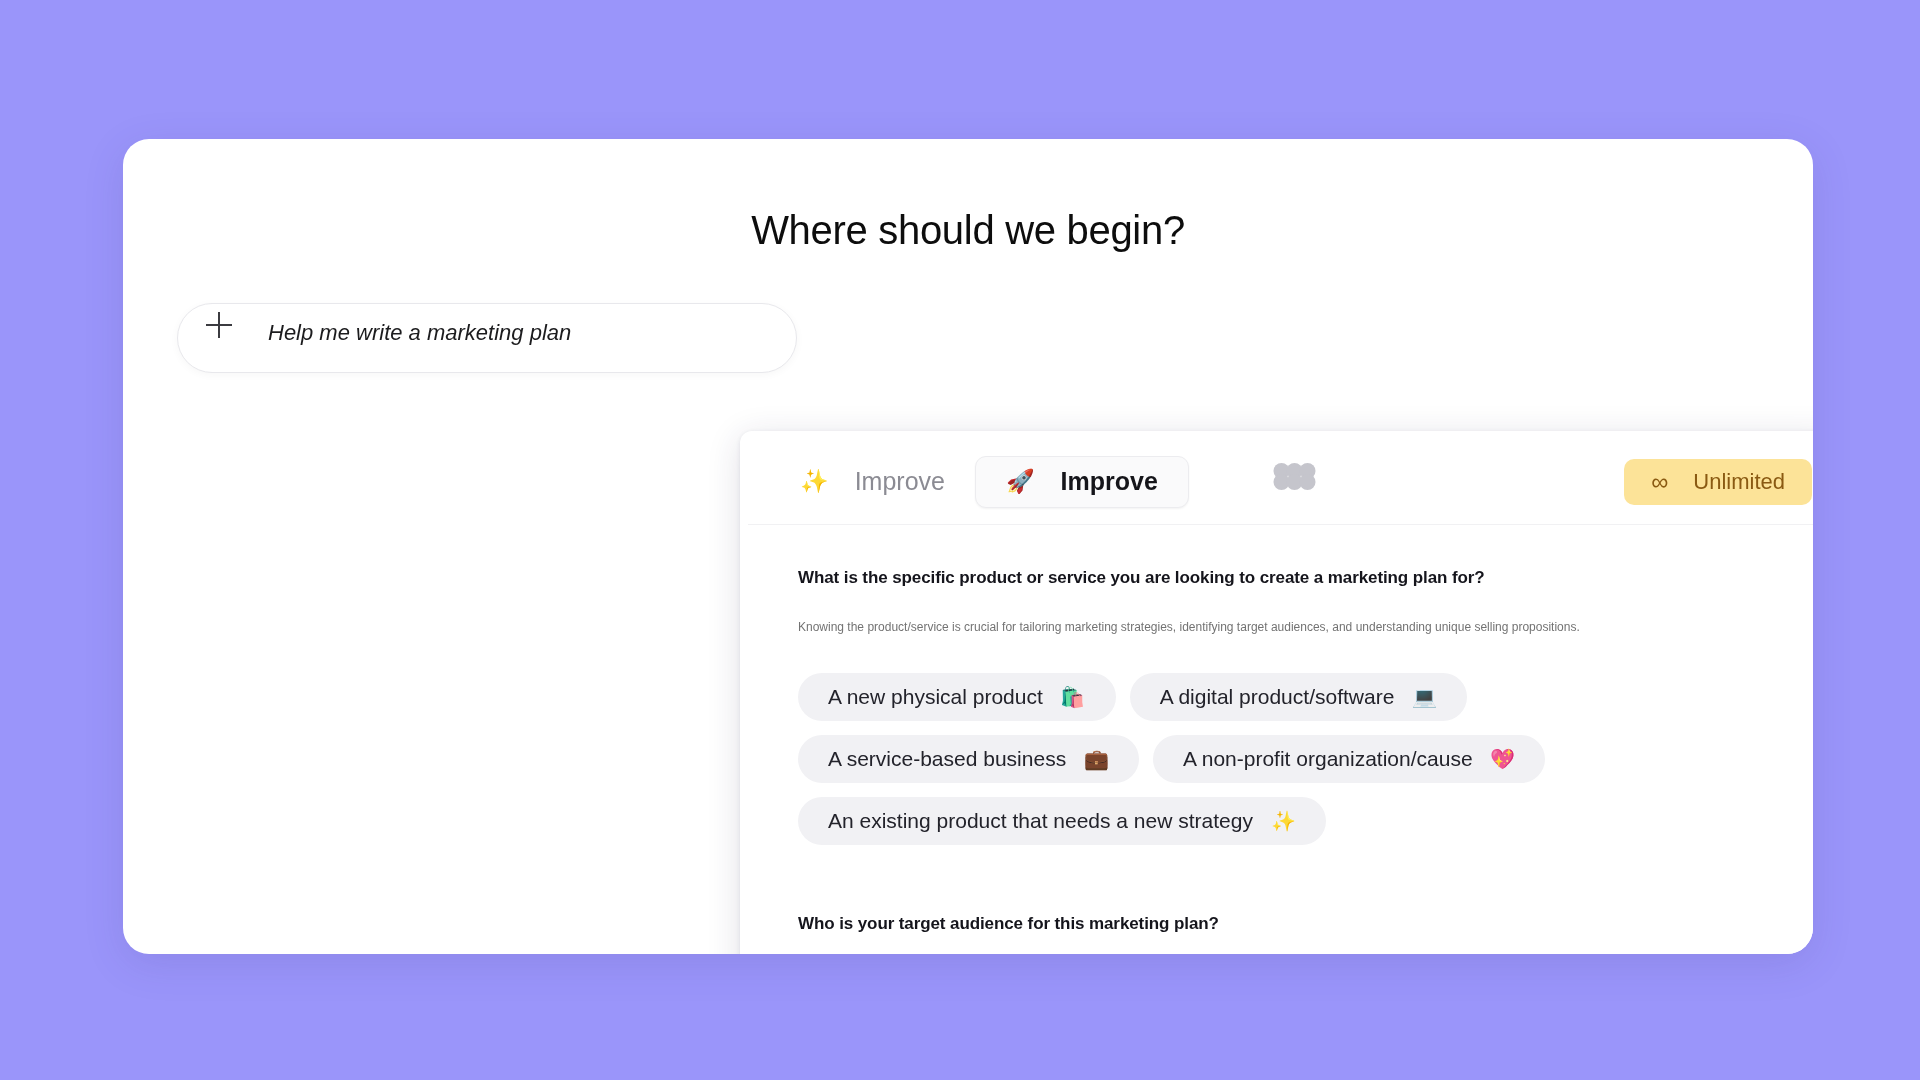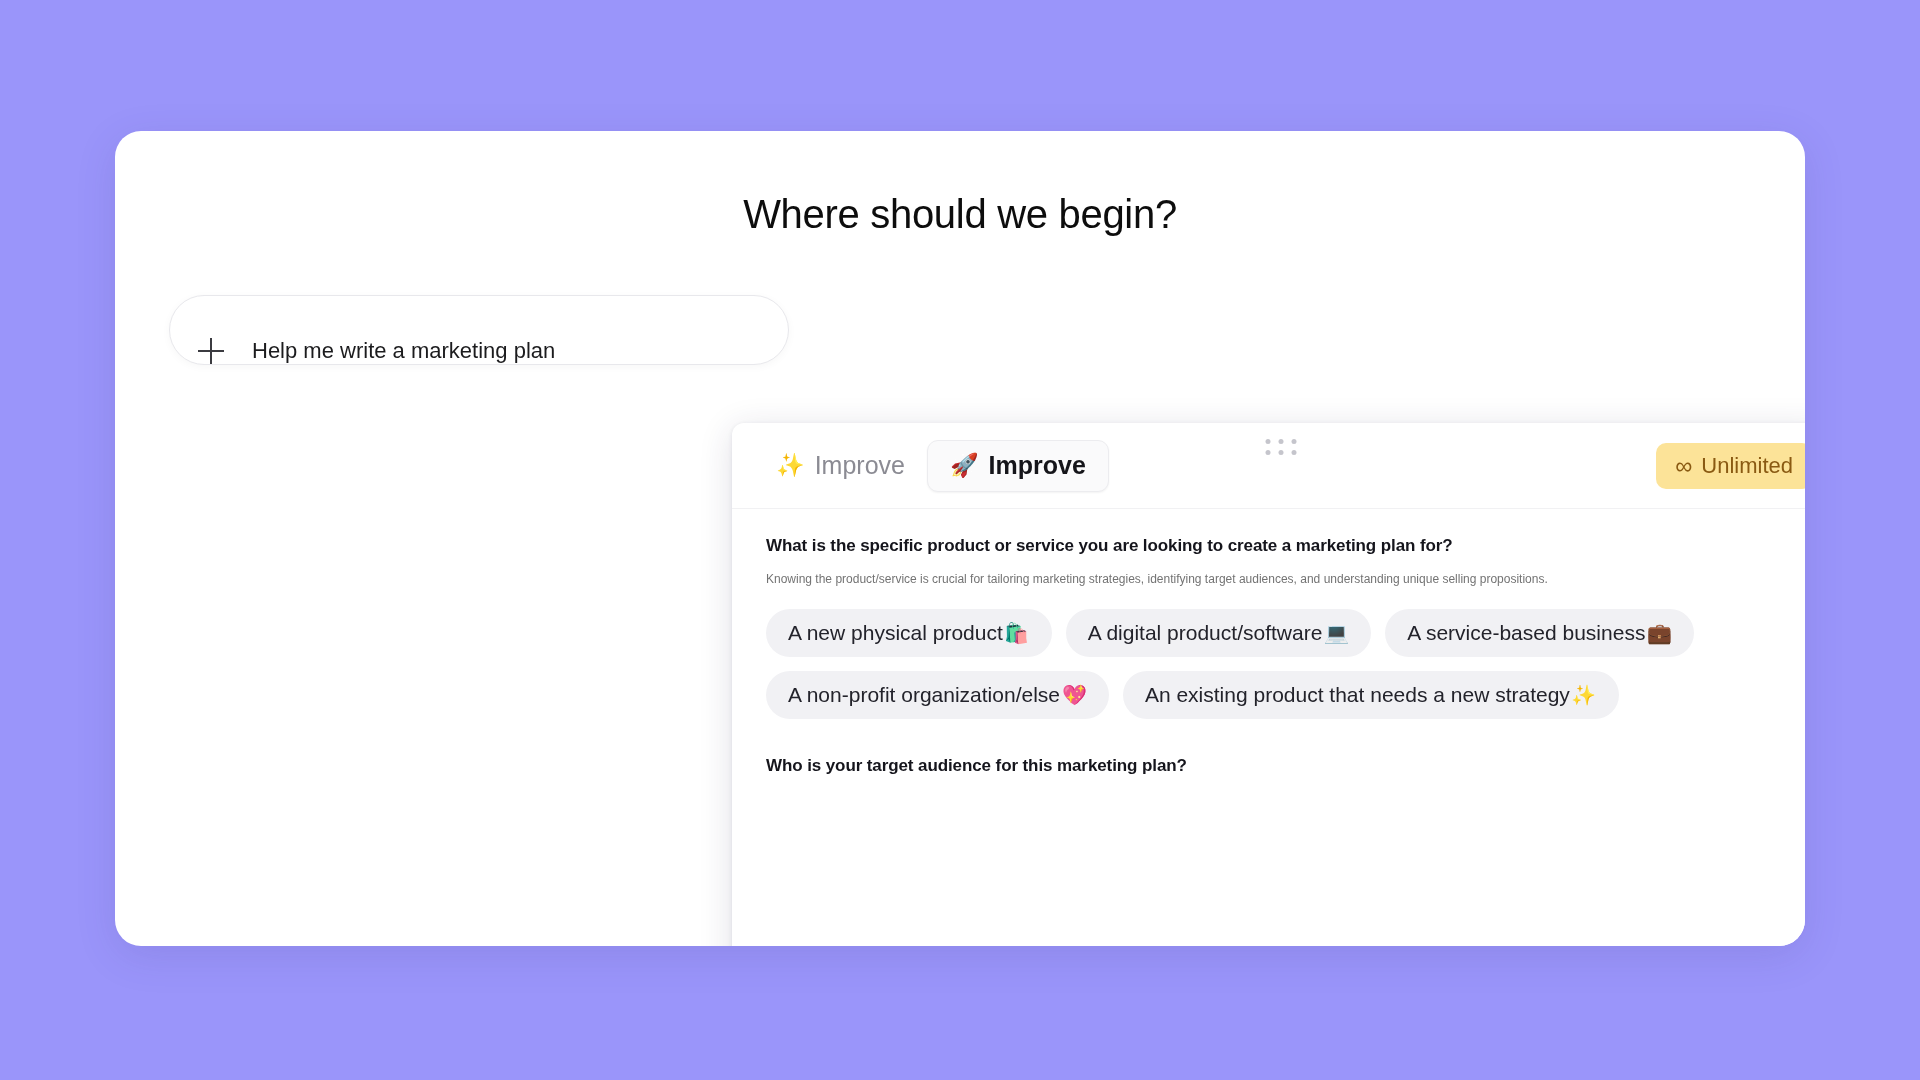--- a/index.html
+++ b/index.html
@@ -1,15 +1,15 @@
 <!DOCTYPE html>
 <html><head>
 <meta charset="utf-8">
 <style>
-  * { box-sizing: border-box; margin: 0; padding: 0; }
+  * { box-sizing: border-box; margin: 0; padding: 8px; }
 
   html, body {
     width: 1920px;
     height: 1080px;
     overflow: hidden;
   }
 
   body {
     background: #9a95fa;
     font-family: "Liberation Sans", sans-serif;
@@ -45,23 +45,24 @@
   #composer-pill {
     position: absolute;
     left: 54px;
     top: 164px;
     width: 620px;
     height: 70px;
     background: #ffffff;
     border: 1px solid #e8e8ec;
     border-radius: 36px;
     display: flex;
-    align-items: flex-end;
+    align-items: flex-start;
     padding-left: 28px;
     box-shadow: 0 2px 8px rgba(0,0,0,0.035);
+    font-style: italic;
   }
 
   #plus-icon {
     width: 26px;
     height: 26px;
     position: relative;
     flex: 0 0 auto;
   }
   #plus-icon::before, #plus-icon::after {
     content: "";
@@ -258,21 +259,21 @@
           </div>
           <div class="chip">
             <span>A digital product/software</span>
             <span class="chip-emoji">💻</span>
           </div>
           <div class="chip">
             <span>A service-based business</span>
             <span class="chip-emoji">💼</span>
           </div>
           <div class="chip">
-            <span>A non-profit organization/else</span>
+            <span>A non-profit organization/cause</span>
             <span class="chip-emoji">💖</span>
           </div>
           <div class="chip">
             <span>An existing product that needs a new strategy</span>
             <span class="chip-emoji">✨</span>
           </div>
         </div>
       </div>
 
       <div class="question-block">

